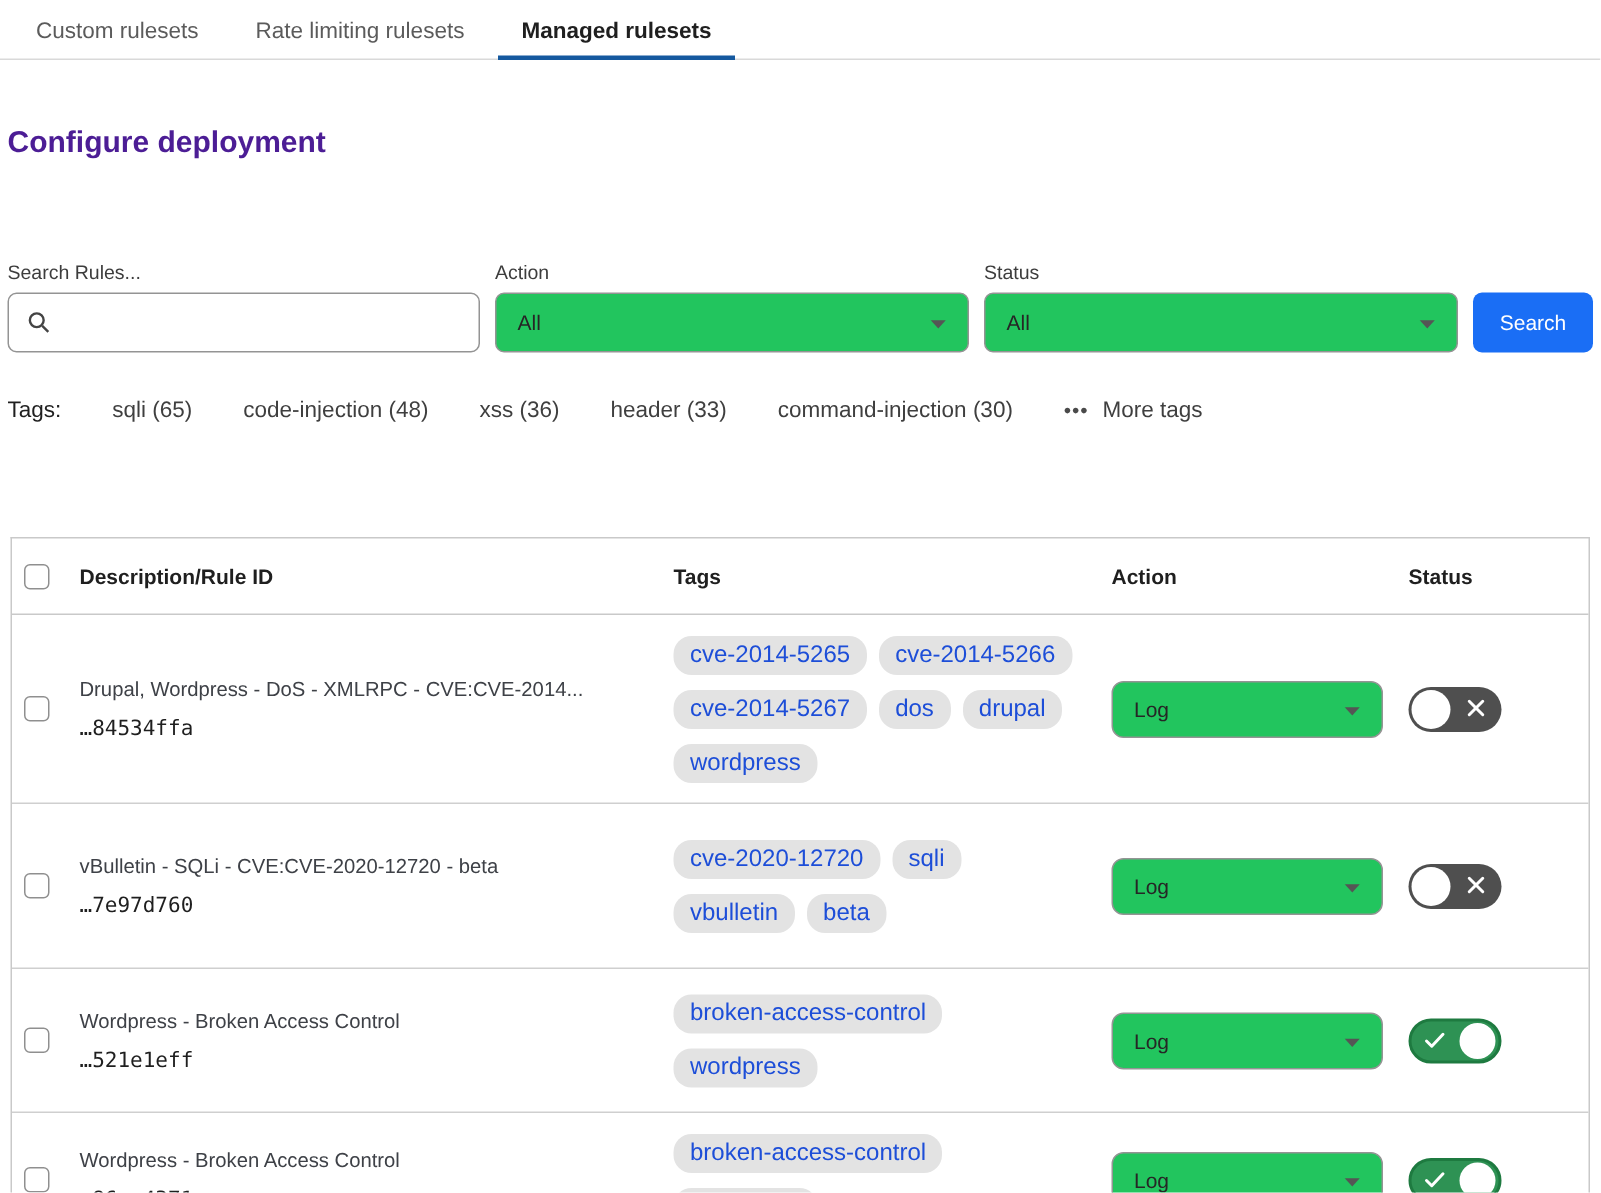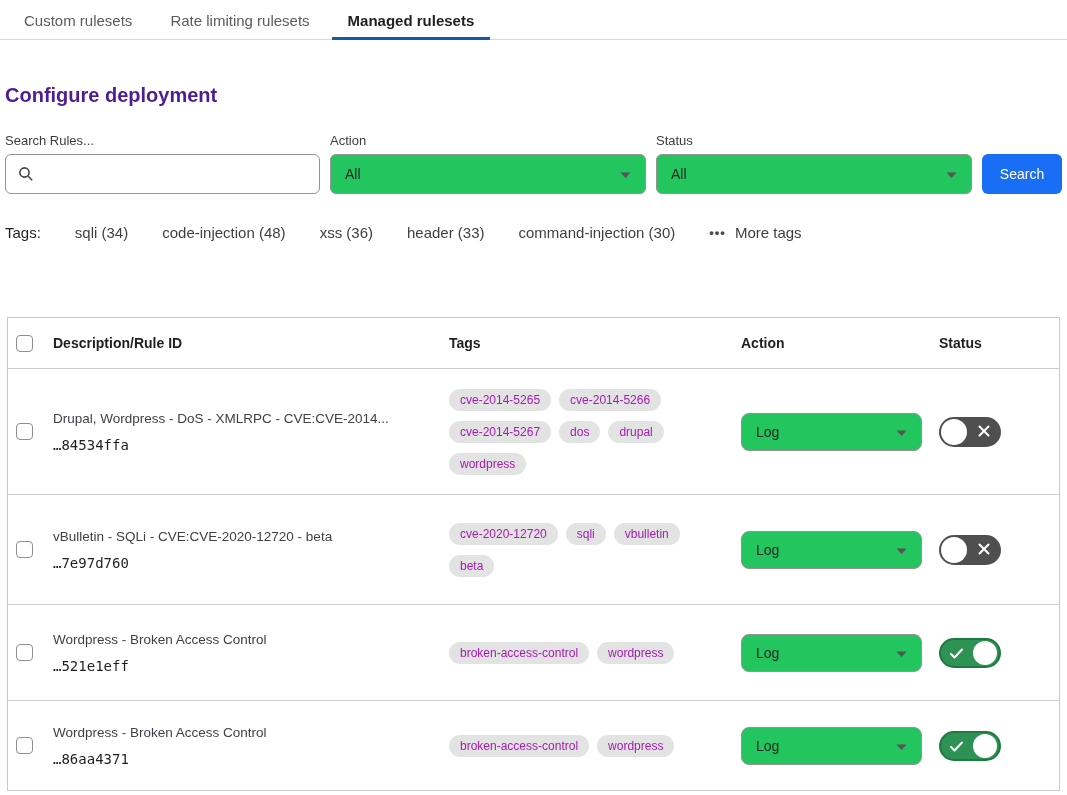--- a/index.html
+++ b/index.html
@@ -15,21 +15,21 @@
   
   .content { padding:0 5px; }
   .head-row { display:flex; align-items:center; gap:24px; margin-top:44px; }
   .page-title { font-size:20px; font-weight:700; color:#4c1d95; }
   .badge { display:inline-flex; align-items:center; gap:8px; background:#ecebfa; color:#4b44c7;
     font-size:13px; padding:6px 14px; border-radius:15px; cursor:pointer; }
   .badge svg { display:block; }
 
   
   .filters { display:flex; align-items:flex-end; gap:10px; margin-top:26px; }
-  .field { display:flex; flex-direction:column; }
+  .field { display:flex; flex-direction:column;margin-top:41px; }
   .field-label { font-size:13px; color:#3d3d3d; margin-bottom:6px; }
   .search-wrap { position:relative; width:315px; }
   .search-wrap svg { position:absolute; left:13px; top:12px; color:#444; }
   .text-input { width:315px; height:40px; border:1px solid #949494; border-radius:6px;
     padding:0 12px 0 38px; font-size:14px; font-family:inherit; color:#262626; outline:none; }
   .select { width:316px; height:40px; border:1px solid #949494; border-radius:6px; background:#22c55e;
     display:flex; align-items:center; justify-content:space-between; padding:0 14px; font-size:14px; cursor:pointer; }
   .select .chev { color:#555; }
   .btn-primary { width:85px; height:40px; background:#1a6ef5; color:#fff; border:none; border-radius:6px;
     font-size:14px; font-family:inherit; cursor:pointer; margin-left:0; }
@@ -50,21 +50,21 @@
   .trow:nth-of-type(3) { height:110px; }
   .trow:nth-of-type(4) { height:96px; }
   .trow:nth-of-type(5) { height:90px; }
   .cb-cell { display:flex; justify-content:flex-start; padding-left:8px; }
   input[type="checkbox"] { appearance:none; -webkit-appearance:none; width:17px; height:17px;
     border:1px solid #8f8f8f; border-radius:4px; background:#fff; cursor:pointer; }
   .desc-cell { display:flex; flex-direction:column; gap:11px; padding-right:24px; }
   .desc-text { font-size:13.5px; color:#3e4147; }
   .rule-id { font-family:"DejaVu Sans Mono","Liberation Mono",monospace; font-size:14px; color:#1f1f1f; }
   .tags-cell { display:flex; flex-wrap:wrap; gap:8px; row-gap:10px; padding-right:14px; align-items:center; }
-  .pill { background:#e3e3e3; color:#a21caf; font-size:12px; padding:4px 11px; border-radius:12px; white-space:nowrap;text-align:center; }
+  .pill { background:#e3e3e3; color:#1d4ed8; font-size:16px; padding:4px 11px; border-radius:12px; white-space:nowrap;text-align:center; }
   .action-cell .select { width:181px; height:38px; border-radius:8px; }
   
   .toggle { width:62px; height:30px; border-radius:15px; position:relative; cursor:pointer; }
   .toggle .knob { position:absolute; top:2px; width:26px; height:26px; border-radius:50%; background:#fff; }
   .toggle .state-icon { position:absolute; top:7px; color:#fff; }
   .toggle.off { background:#4f4f4f; }
   .toggle.off .knob { left:2px; }
   .toggle.off .state-icon { right:10px; }
   .toggle.on { background:#2e9254; border:2px solid #1e7a40; }
   .toggle.on .knob { top:1px; right:2px; width:24px; height:24px; }
@@ -116,21 +116,21 @@
               <path d="M0.5 0.5 L5.5 6 L10.5 0.5 Z" fill="currentColor"></path>
             </svg>
         </span>
       </div>
     </div>
     <button class="btn-primary">Search</button>
   </div>
 
   <div class="tagsbar">
     <span class="tagsbar-label">Tags:</span>
-    <span class="tag-link">sqli (34)</span>
+    <span class="tag-link">sqli (65)</span>
     <span class="tag-link">code-injection (48)</span>
     <span class="tag-link">xss (36)</span>
     <span class="tag-link">header (33)</span>
     <span class="tag-link">command-injection (30)</span>
     <span class="more-tags">
       <span class="dots">•••</span>
       <span>More tags</span>
     </span>
   </div>
 

